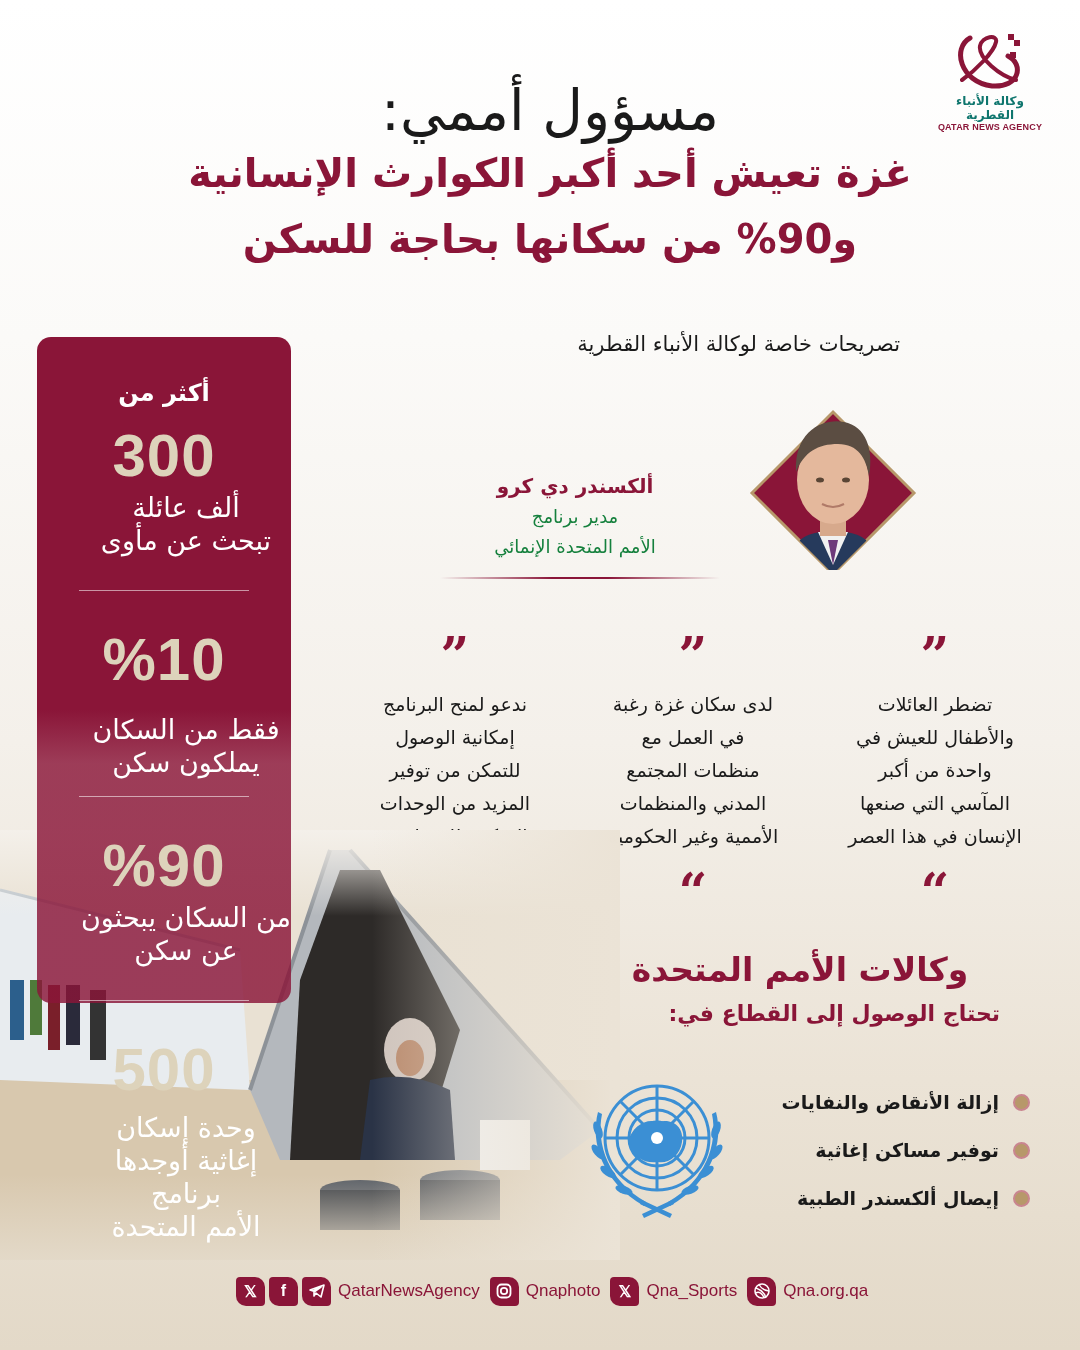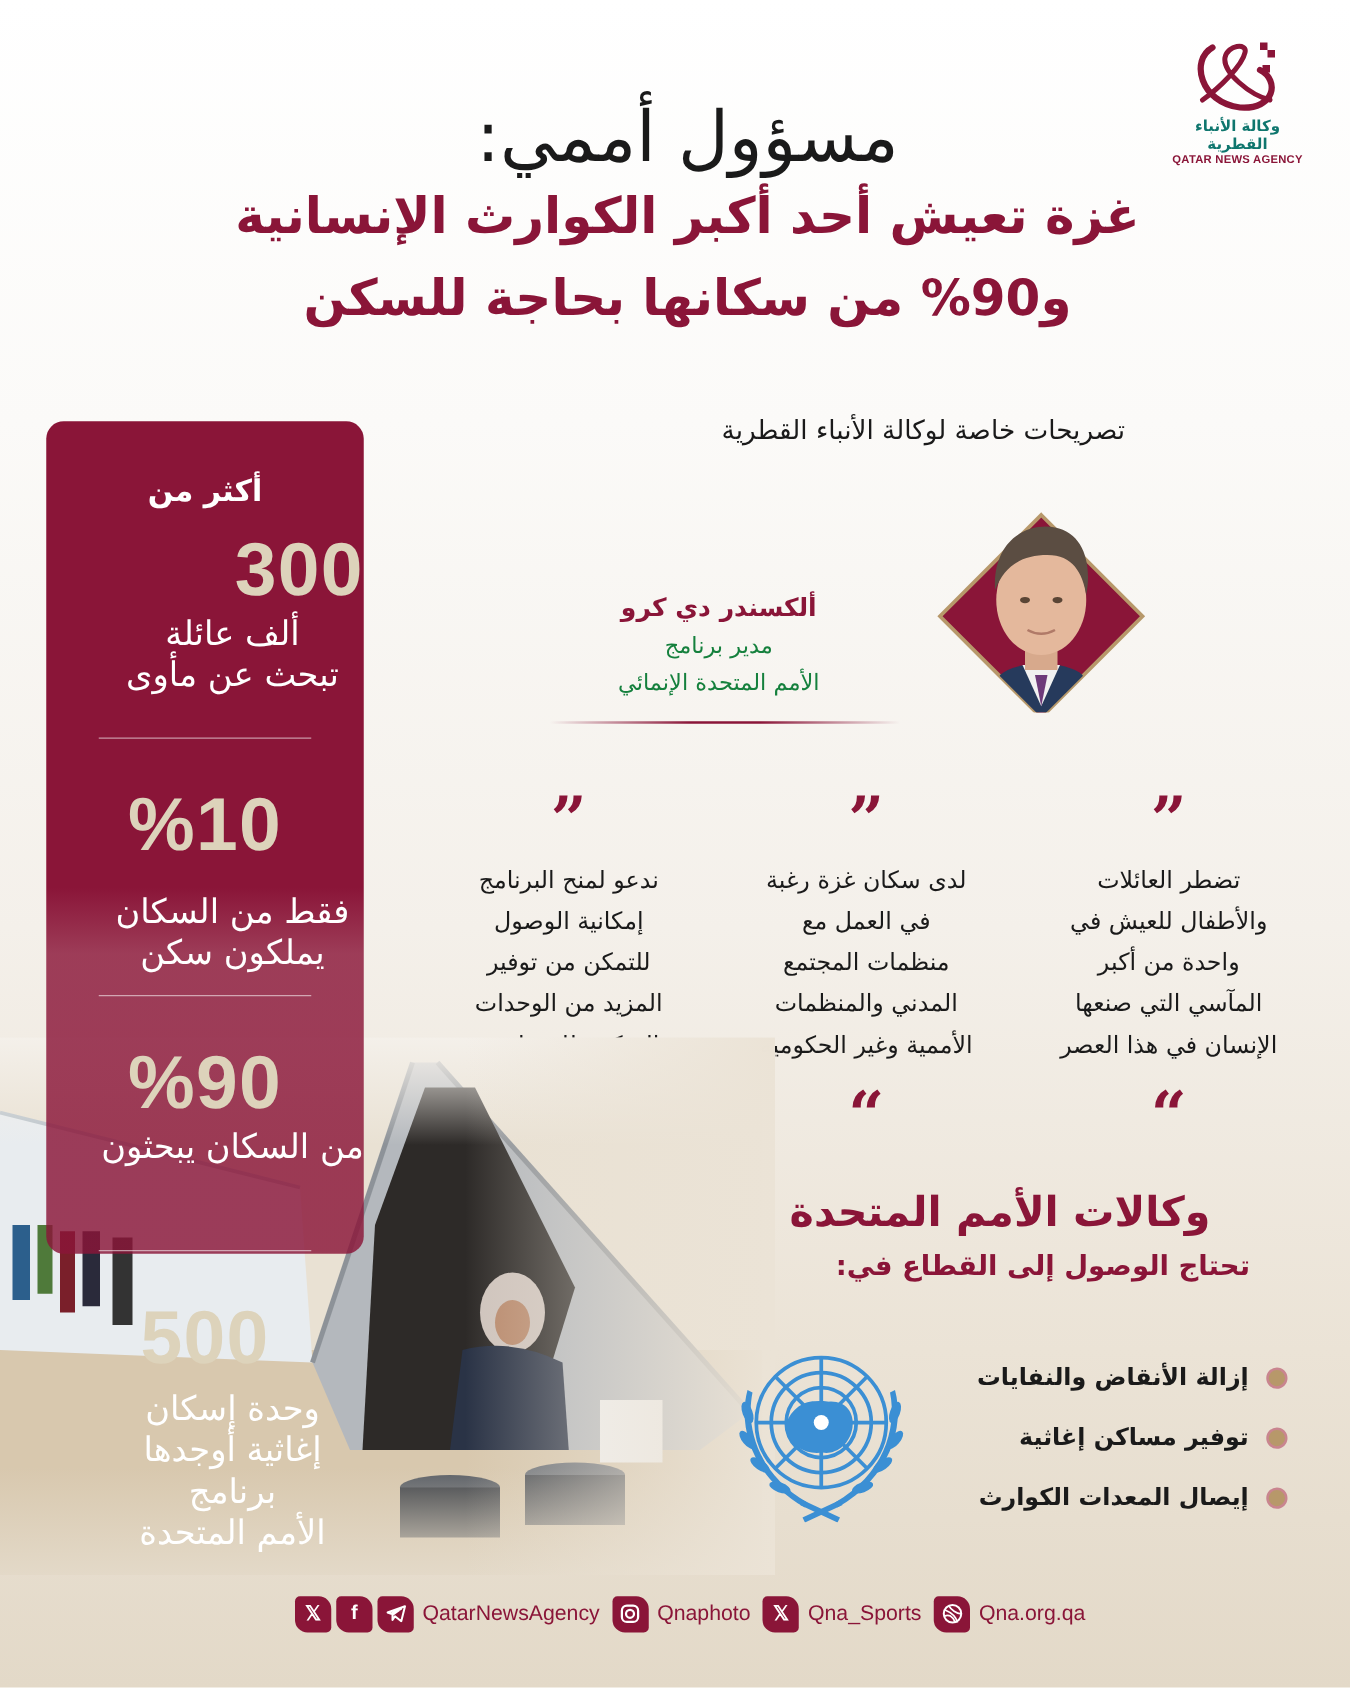--- a/index.html
+++ b/index.html
@@ -193,36 +193,37 @@
     <ellipse cx="460" cy="350" rx="40" ry="10" fill="#6c7178"></ellipse>
     <rect x="420" y="350" width="80" height="40" fill="#474b51"></rect>
     <rect x="480" y="290" width="50" height="50" fill="#f2f2f2"></rect>
   </svg>
 </div>
 <div class="photo-fade"></div>
 
 <div class="stats-panel lower">
   <div class="stat" style="top:40px;">
     <div class="stat-pre">أكثر من</div>
-    <div class="stat-num" style="margin-top:14px;text-align:right;">300</div>
+    <div class="stat-num" style="margin-top:14px;">300</div>
     <div class="stat-desc" style="margin-top:2px;">ألف عائلة</div>
     <div class="stat-desc">تبحث عن مأوى</div>
   </div>
   <div class="stat-rule" style="top:253px;"></div>
 
   <div class="stat" style="top:290px;">
     <div class="stat-num">%10</div>
     <div class="stat-desc" style="margin-top:20px;">فقط من السكان</div>
     <div class="stat-desc">يملكون سكن</div>
   </div>
   <div class="stat-rule" style="top:459px;"></div>
 
   <div class="stat" style="top:496px;">
     <div class="stat-num">%90</div>
     <div class="stat-desc" style="margin-top:2px;">من السكان يبحثون</div>
+    <div class="stat-desc">عن سكن</div>
   </div>
   <div class="stat-rule" style="top:663px;"></div>
 
   <div class="stat" style="top:700px;">
     <div class="stat-num">500</div>
     <div class="stat-desc" style="margin-top:8px;">وحدة إسكان</div>
     <div class="stat-desc">إغاثية أوجدها برنامج</div>
     <div class="stat-desc">الأمم المتحدة</div>
   </div>
 </div>
@@ -268,21 +269,21 @@
   <div class="need">
     <span class="need-dot"></span>
     <span class="need-label">إزالة الأنقاض والنفايات</span>
   </div>
   <div class="need">
     <span class="need-dot"></span>
     <span class="need-label">توفير مساكن إغاثية</span>
   </div>
   <div class="need">
     <span class="need-dot"></span>
-    <span class="need-label">إيصال المعدات الكوارث</span>
+    <span class="need-label">إيصال ألكسندر الطبية</span>
   </div>
 </div>
 
 <div class="footer">
   <span class="soc-icon">𝕏</span>
   <span class="soc-icon">f</span>
   <span class="soc-icon">
     <svg width="16" height="14" viewBox="0 0 16 14">
         <path d="M1 6 L15 1 L12 13 L7 9 L5 12 L5 8 L12 3 L4 7 Z" fill="none" stroke="#fff" stroke-width="1.6" stroke-linejoin="round"></path>
       </svg>

